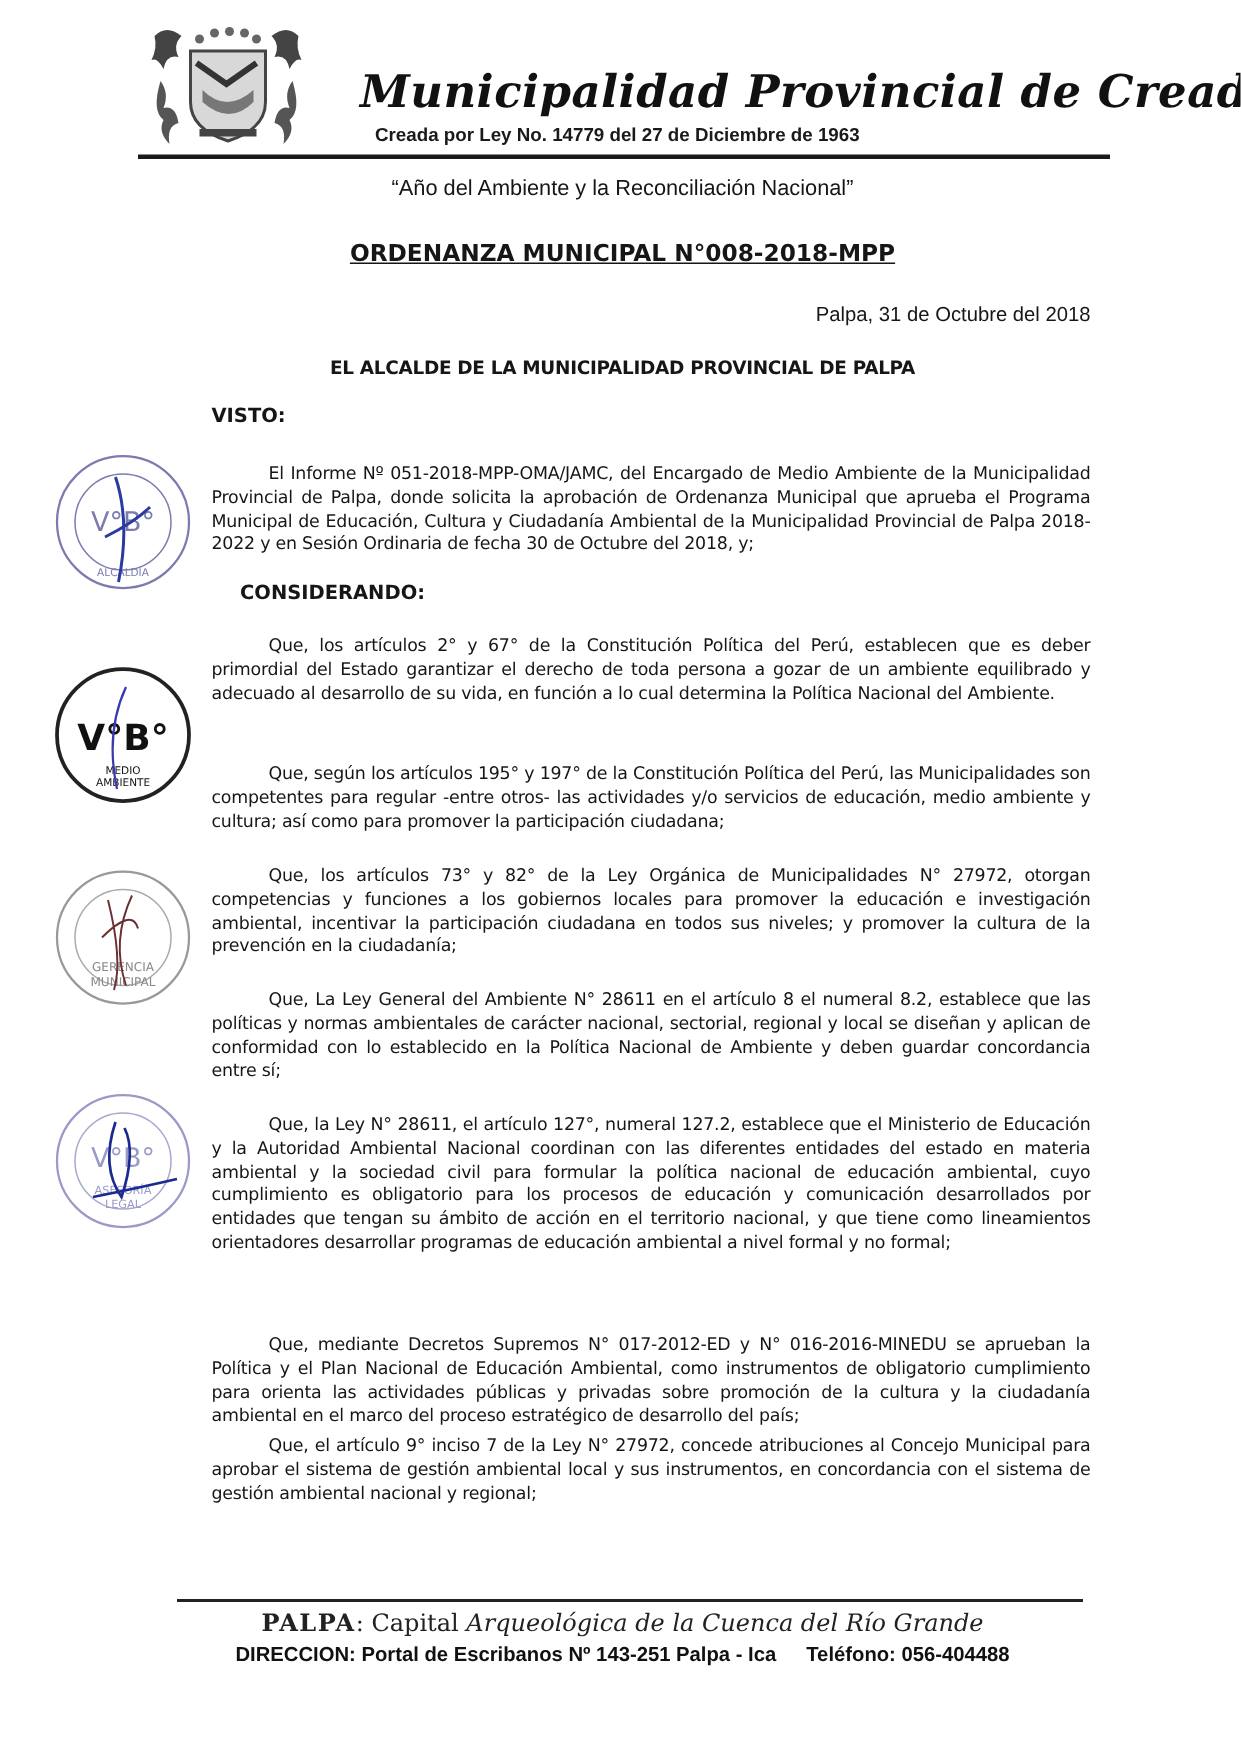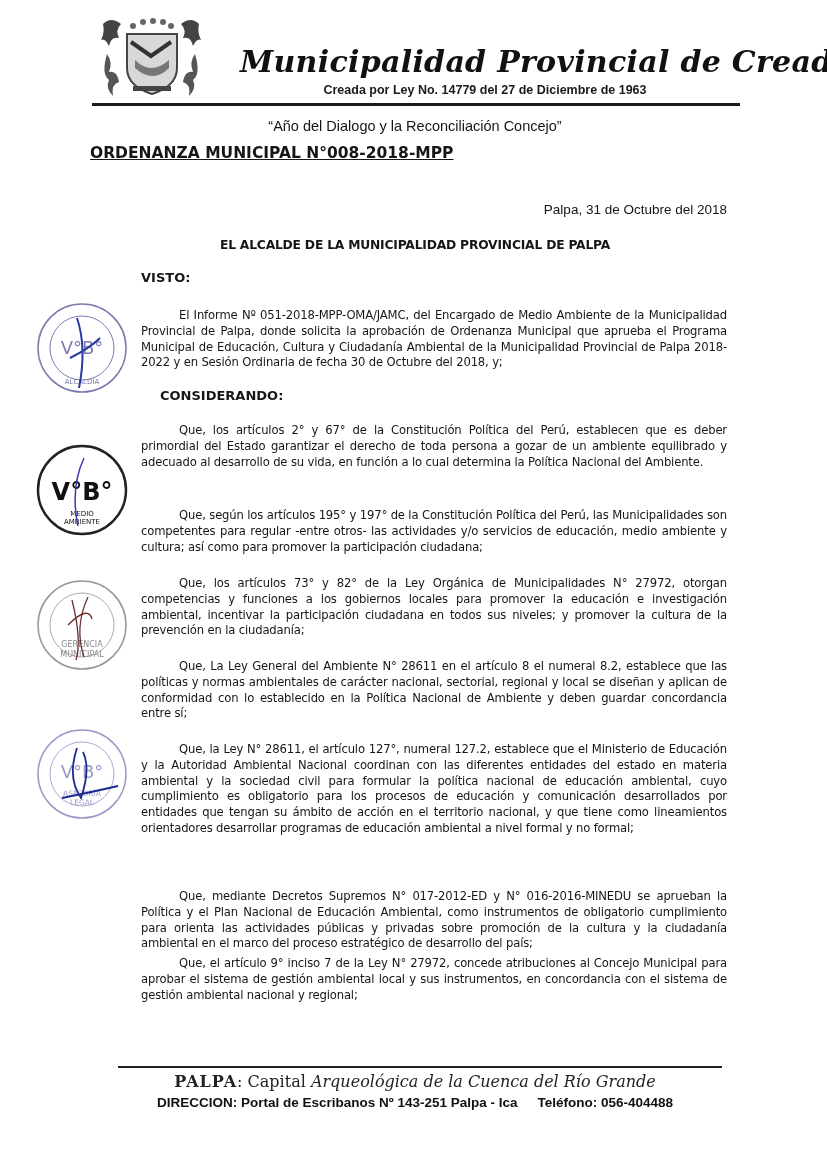--- a/index.html
+++ b/index.html
@@ -10,32 +10,32 @@
   .abs { position: absolute; }
 
   
   .logo { left: 97px; top: 14px; width: 108px; height: 84px; }
   .muni-title {
     left: 240px; top: 44px; width: 500px;
     font-family: "DejaVu Serif", serif; font-style: italic; font-weight: bold;
     font-size: 30px; letter-spacing: 0.3px; color: #111; white-space: nowrap;
   }
   .muni-sub {
-    left: 250px; top: 83px; width: 470px; text-align: center;
+    left: 250px; top: 83px; width: 470px; 
     font-family: "Liberation Sans", sans-serif; font-weight: bold; font-size: 12.5px;
     color: #1a1a1a; white-space: nowrap;
   }
   .head-rule { left: 92px; top: 103px; width: 648px; height: 3px; background: #1a1a1a; }
 
   .year-motto {
     left: 90px; top: 118px; width: 650px; text-align: center;
     font-family: "Liberation Sans", sans-serif; font-size: 14.5px; white-space: nowrap;
   }
   .ord-title {
-    left: 90px; top: 144px; width: 650px; text-align: left;
+    left: 90px; top: 160px; width: 650px; text-align: center;
     font-family: "DejaVu Sans", sans-serif; font-weight: bold; font-size: 15.5px;
     text-decoration: underline; white-space: nowrap;
   }
   .date-line {
     right: 100px; top: 202px; text-align: center;
     font-family: "Liberation Sans", sans-serif; font-size: 13.5px; white-space: nowrap;
   }
   .alcalde {
     left: 90px; top: 238px; width: 650px; text-align: center;
     font-family: "DejaVu Sans", sans-serif; font-weight: bold; font-size: 12.3px;
@@ -87,21 +87,21 @@
     <path d="M30 20 h50 v34 q0 18 -25 26 q-25 -8 -25 -26z" fill="#d8d8d8" stroke="#444" stroke-width="2"></path>
     <path d="M34 28 l20 14 l20 -14" stroke="#333" stroke-width="4" fill="none"></path>
     <path d="M38 46 q16 16 34 0 v8 q-16 16 -34 0z" fill="#777"></path>
     <rect x="36" y="72" width="38" height="5" fill="#444"></rect>
   </svg>
 </div>
 <div class="abs muni-title">Municipalidad Provincial de Creada</div>
 <div class="abs muni-sub">Creada por Ley No. 14779 del 27 de Diciembre de 1963</div>
 <div class="abs head-rule"></div>
 
-<div class="abs year-motto">“Año del Dialogo y la Reconciliación Concejo”</div>
+<div class="abs year-motto">“Año del Ambiente y la Reconciliación Nacional”</div>
 <div class="abs ord-title">ORDENANZA MUNICIPAL N°008-2018-MPP</div>
 <div class="abs date-line">Palpa, 31 de Octubre del 2018</div>
 <div class="abs alcalde">EL ALCALDE DE LA MUNICIPALIDAD PROVINCIAL DE PALPA</div>
 
 <div class="abs section-label" style="top:270px;">VISTO:</div>
 <div class="abs para" style="top:308px;">El Informe Nº 051-2018-MPP-OMA/JAMC, del Encargado de Medio Ambiente de la Municipalidad Provincial de Palpa, donde solicita la aprobación de Ordenanza Municipal que aprueba el Programa Municipal de Educación, Cultura y Ciudadanía Ambiental de la Municipalidad Provincial de Palpa 2018-2022 y en Sesión Ordinaria de fecha 30 de Octubre del 2018, y;</div>
 
 <div class="abs section-label" style="top:388px;margin-left:19px;">CONSIDERANDO:</div>
 <div class="abs para" style="top:423px;">Que, los artículos 2° y 67° de la Constitución Política del Perú, establecen que es deber primordial del Estado garantizar el derecho de toda persona a gozar de un ambiente equilibrado y adecuado al desarrollo de su vida, en función a lo cual determina la Política Nacional del Ambiente.</div>
 <div class="abs para" style="top:508px;">Que, según los artículos 195° y 197° de la Constitución Política del Perú, las Municipalidades son competentes para regular -entre otros- las actividades y/o servicios de educación, medio ambiente y cultura; así como para promover la participación ciudadana;</div>

